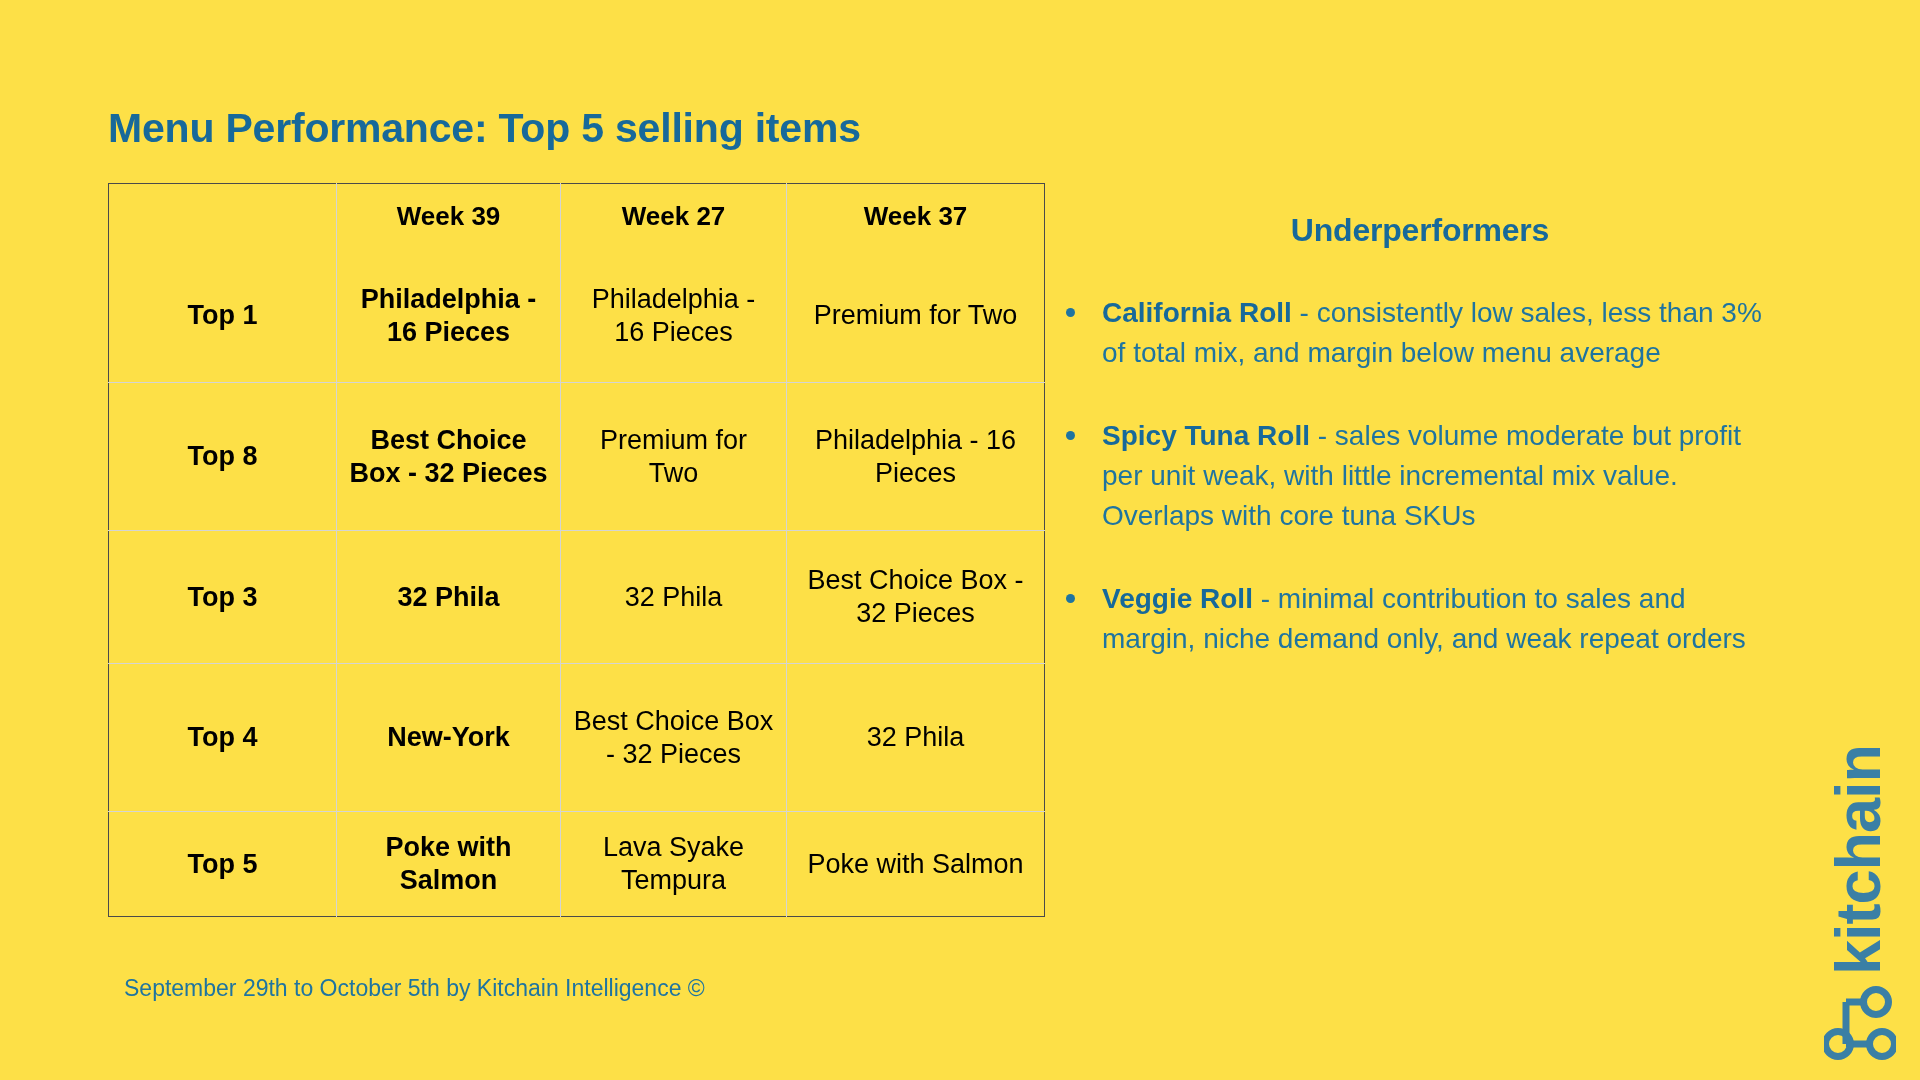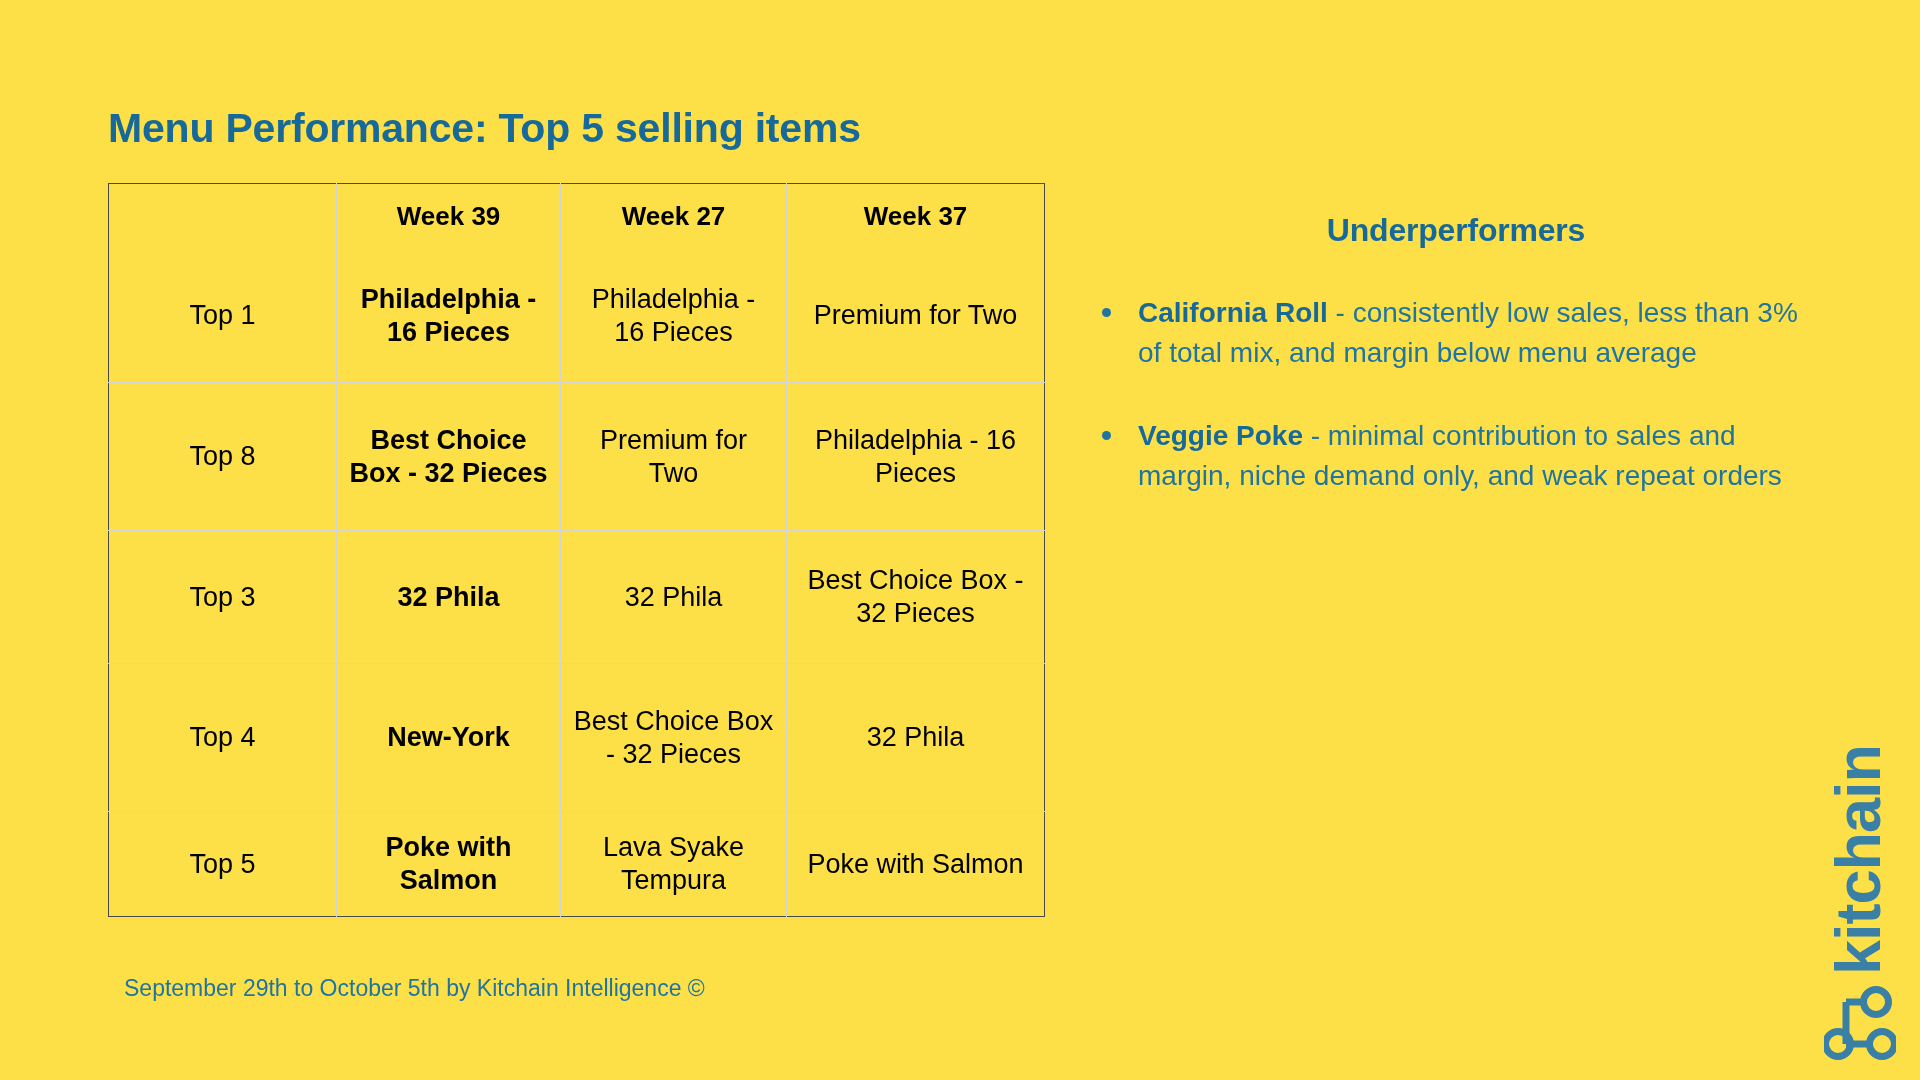--- a/index.html
+++ b/index.html
@@ -69,21 +69,21 @@
     font-weight: 700;
     padding: 6px 28px;
   }
   table.perf-table thead td.corner-cell { border-right: 1px solid #d4d4d4; }
 
   table.perf-table tbody td {
     font-size: 27px;
     font-weight: 400;
   }
   table.perf-table tbody td.row-label {
-    font-weight: 400;
+    font-weight: 700;
     font-size: 27px;
   }
   table.perf-table tbody td.primary {
     font-weight: 700;
   }
 
   tr.r1 td { height: 133px; }
   tr.r2 td { height: 148px; }
   tr.r3 td { height: 133px; }
   tr.r4 td { height: 148px; }
@@ -95,21 +95,21 @@
     left: 124px;
     top: 975px;
     font-size: 23px;
     color: #1f74a0;
     white-space: nowrap;
   }
 
   
   #underperformers-panel {
     position: absolute;
-    left: 1096px;
+    left: 1060px;
     top: 212px;
     width: 720px;
   }
 
   #underperformers-heading {
     text-align: center;
     font-size: 32px;
     font-weight: 700;
     color: #17699a;
     letter-spacing: -0.2px;
@@ -248,21 +248,25 @@
   <div id="underperformers-panel">
     <div id="underperformers-heading">Underperformers</div>
 
     <ul id="underperformers-list">
       <li>
         <span class="bullet-dot"></span>
         <span class="item-name">California Roll</span><span class="item-desc"> - consistently low sales, less than 3% of total mix, and margin below menu average</span>
       </li>
       <li>
         <span class="bullet-dot"></span>
-        <span class="item-name">Veggie Poke</span><span class="item-desc"> - minimal contribution to sales and margin, niche demand only, and weak repeat orders</span>
+        <span class="item-name">Spicy Tuna Roll</span><span class="item-desc"> - sales volume moderate but profit per unit weak, with little incremental mix value. Overlaps with core tuna SKUs</span>
+      </li>
+      <li>
+        <span class="bullet-dot"></span>
+        <span class="item-name">Veggie Roll</span><span class="item-desc"> - minimal contribution to sales and margin, niche demand only, and weak repeat orders</span>
       </li>
     </ul>
   </div>
 
   <div id="kitchain-logo">
     <div id="kitchain-wordmark">kitchain</div>
     <svg id="kitchain-mark" viewBox="0 0 72 78">
       <g fill="none" stroke="#3a7fa5" stroke-width="7">
         <path d="M22 18 H40"></path>
         <path d="M22 18 V60"></path>

